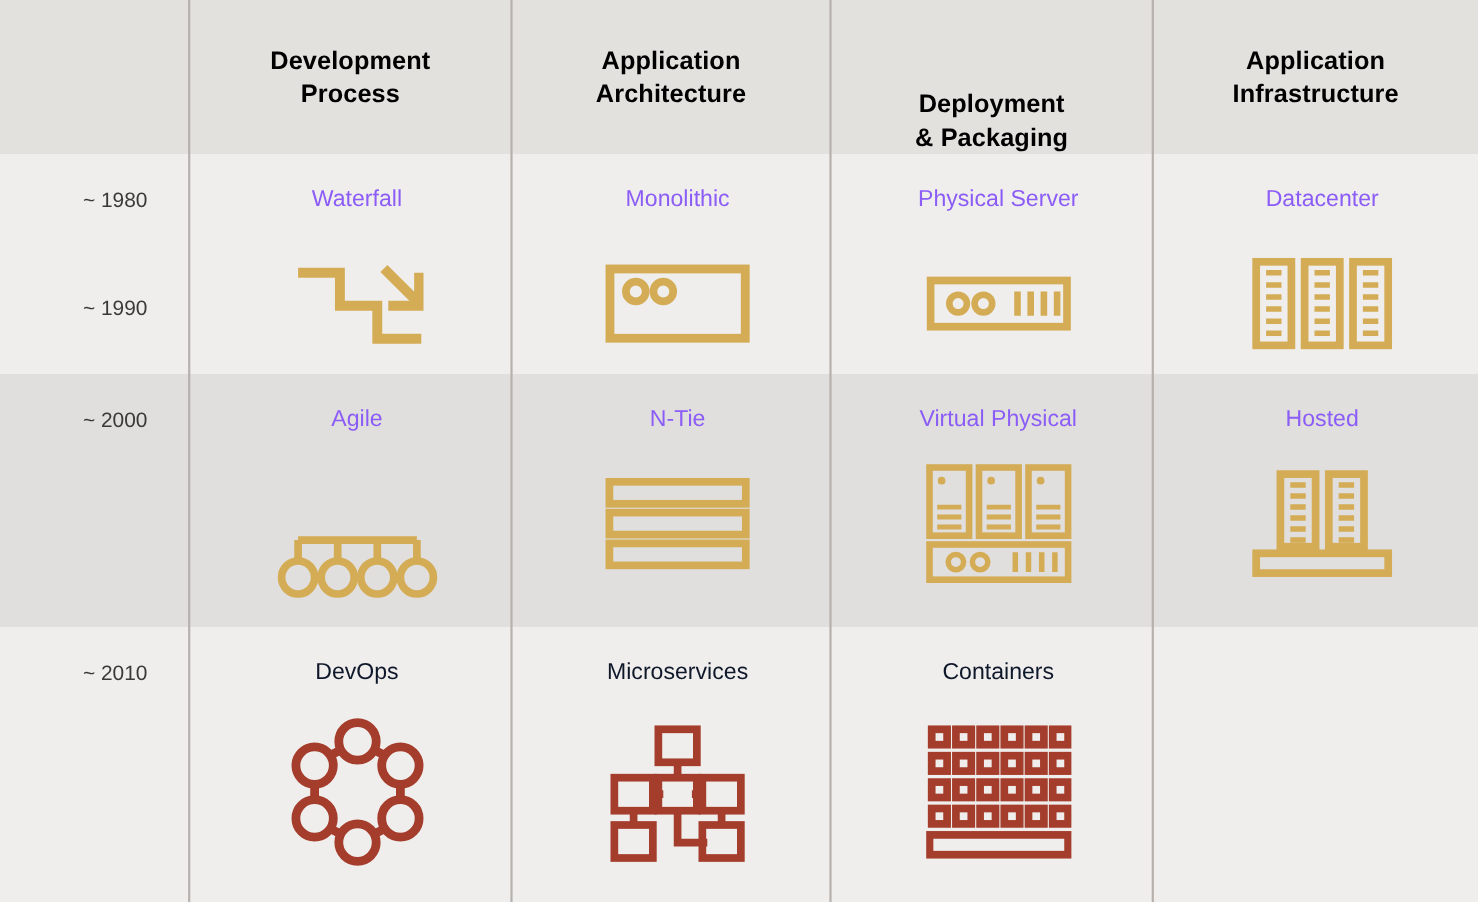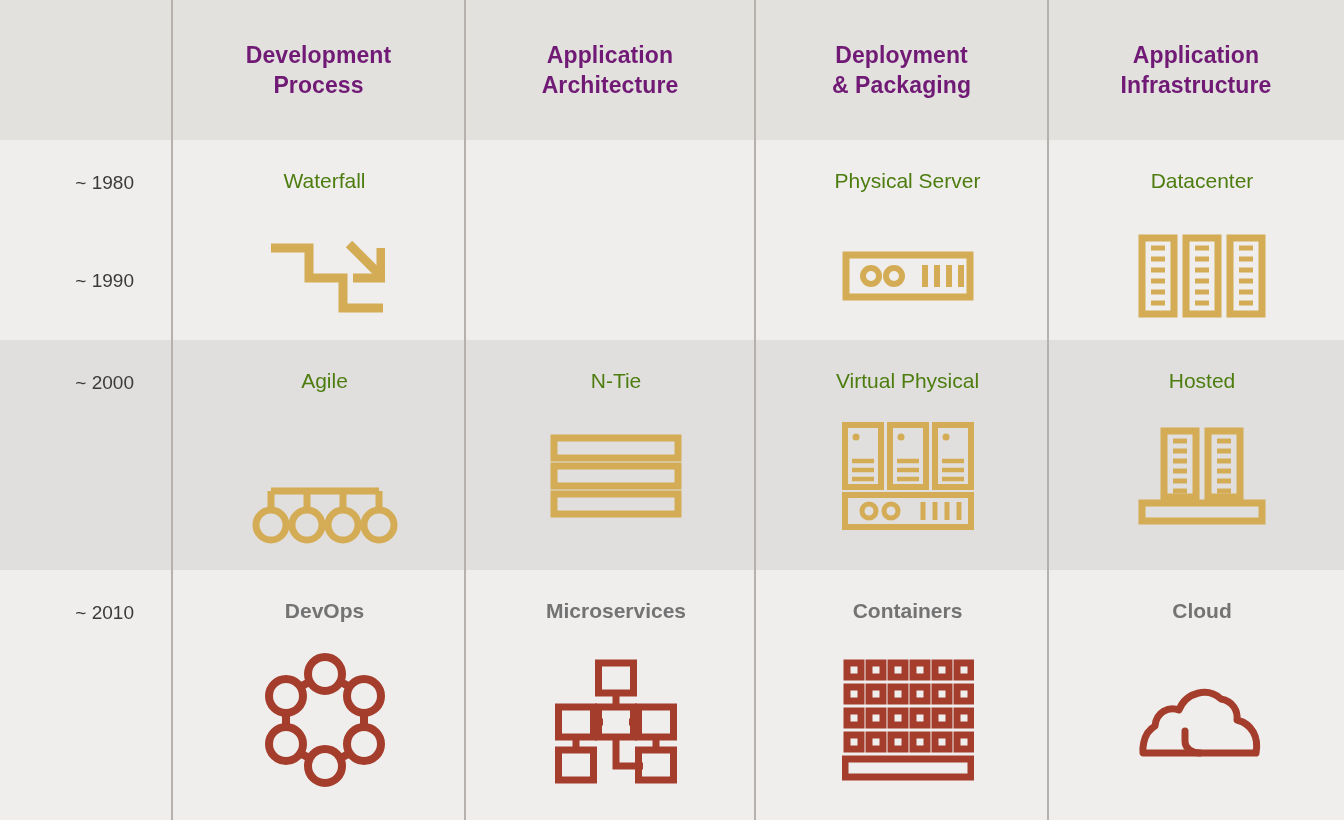--- a/index.html
+++ b/index.html
@@ -61,21 +61,21 @@
   }
 
   .hdr {
     grid-row: 1;
     justify-content: center;
     padding: 0 12px;
   }
   .hdr-text {
     font-size: 23px;
     font-weight: bold;
-    color: #701a75;
+    color: #000000;
     text-align: center;
     line-height: 1.32;
     letter-spacing: .1px;
   }
 
   .yearcell {
     justify-content: flex-start;
     align-items: flex-end;
     padding-right: 38px;
   }
@@ -86,28 +86,28 @@
   }
   .year.first { margin-top: 32px; }
   .year.second { margin-top: 76px; }
 
   .itemcell {
     justify-content: flex-start;
     padding-top: 28px;
   }
   .item-label {
     font-size: 21px;
-    color: #4d7c0f;
+    color: #8b5cf6;
     text-align: center;
     line-height: 1.2;
     white-space: nowrap;
   }
   .item-label.accent {
-    color: #737373;
-    font-weight: bold;
+    color: #0f172a;
+    font-weight: normal;
   }
   .icon-wrap {
     margin-top: 18px;
     display: flex;
     align-items: center;
     justify-content: center;
     height: 130px;
   }
   .row3 .icon-wrap { height: 150px; margin-top: 22px; }
 
@@ -137,21 +137,21 @@
     </div>
   </div>
 
   <div class="cell hdr" style="grid-column:3;">
     <div class="hdr-text">
       <span>Application</span><br>
       <span>Architecture</span>
     </div>
   </div>
 
-  <div class="cell hdr" style="grid-column:4;">
+  <div class="cell hdr" style="grid-column:4;justify-content:flex-end;">
     <div class="hdr-text">
       <span>Deployment</span><br>
       <span>&amp; Packaging</span>
     </div>
   </div>
 
   <div class="cell hdr" style="grid-column:5;">
     <div class="hdr-text">
       <span>Application</span><br>
       <span>Infrastructure</span>
@@ -169,20 +169,30 @@
       <svg width="120" height="100" viewBox="0 0 120 100">
         <g fill="none" stroke="#d4ac55" stroke-width="9" stroke-linejoin="miter" stroke-linecap="butt">
           <polyline points="6,22 44,22 44,52 78,52 78,82 118,82"></polyline>
           <polyline points="84,18 116,50"></polyline>
           <polyline points="116,22 116,52 88,52"></polyline>
         </g>
       </svg>
     </div>
   </div>
 
+  <div class="cell itemcell" style="grid-row:2;grid-column:3;">
+    <div class="item-label">Monolithic</div>
+    <div class="icon-wrap">
+      <svg width="132" height="72" viewBox="0 0 132 72">
+        <rect x="4.5" y="4.5" width="123" height="63" fill="none" stroke="#d4ac55" stroke-width="8"></rect>
+        <circle cx="28" cy="25" r="9" fill="none" stroke="#d4ac55" stroke-width="7"></circle>
+        <circle cx="53" cy="25" r="9" fill="none" stroke="#d4ac55" stroke-width="7"></circle>
+      </svg>
+    </div>
+  </div>
 
   <div class="cell itemcell" style="grid-row:2;grid-column:4;">
     <div class="item-label">Physical Server</div>
     <div class="icon-wrap">
       <svg width="132" height="50" viewBox="0 0 132 50">
         <rect x="4" y="4" width="124" height="42" fill="none" stroke="#d4ac55" stroke-width="7"></rect>
         <circle cx="29" cy="25" r="8" fill="none" stroke="#d4ac55" stroke-width="6"></circle>
         <circle cx="52" cy="25" r="8" fill="none" stroke="#d4ac55" stroke-width="6"></circle>
         <g stroke="#d4ac55" stroke-width="6">
           <line x1="83" y1="14" x2="83" y2="36"></line>
@@ -439,26 +449,14 @@
           <rect x="71" y="77" width="14" height="14"></rect>
           <rect x="93" y="77" width="14" height="14"></rect>
           <rect x="115" y="77" width="14" height="14"></rect>
 
           <rect x="3" y="101" width="126" height="18"></rect>
         </g>
       </svg>
     </div>
   </div>
 
-  <div class="cell itemcell row3" style="grid-row:4;grid-column:5;">
-    <div class="item-label accent">Cloud</div>
-    <div class="icon-wrap">
-      <svg width="128" height="82" viewBox="0 0 128 82">
-        <g fill="none" stroke="#a53d2c" stroke-width="7" stroke-linecap="round" stroke-linejoin="round">
-          <path d="M5,74 C5,74 3,55 17,47 C18,33 31,27 41,31 C48,13 70,8 83,20
-                   C95,22 100,32 99,41 C114,45 121,58 118,74 Z"></path>
-          <path d="M47,52 L47,62 C47,70 55,74 62,74"></path>
-        </g>
-      </svg>
-    </div>
-  </div>
 
 </div>
 
 </body></html>

